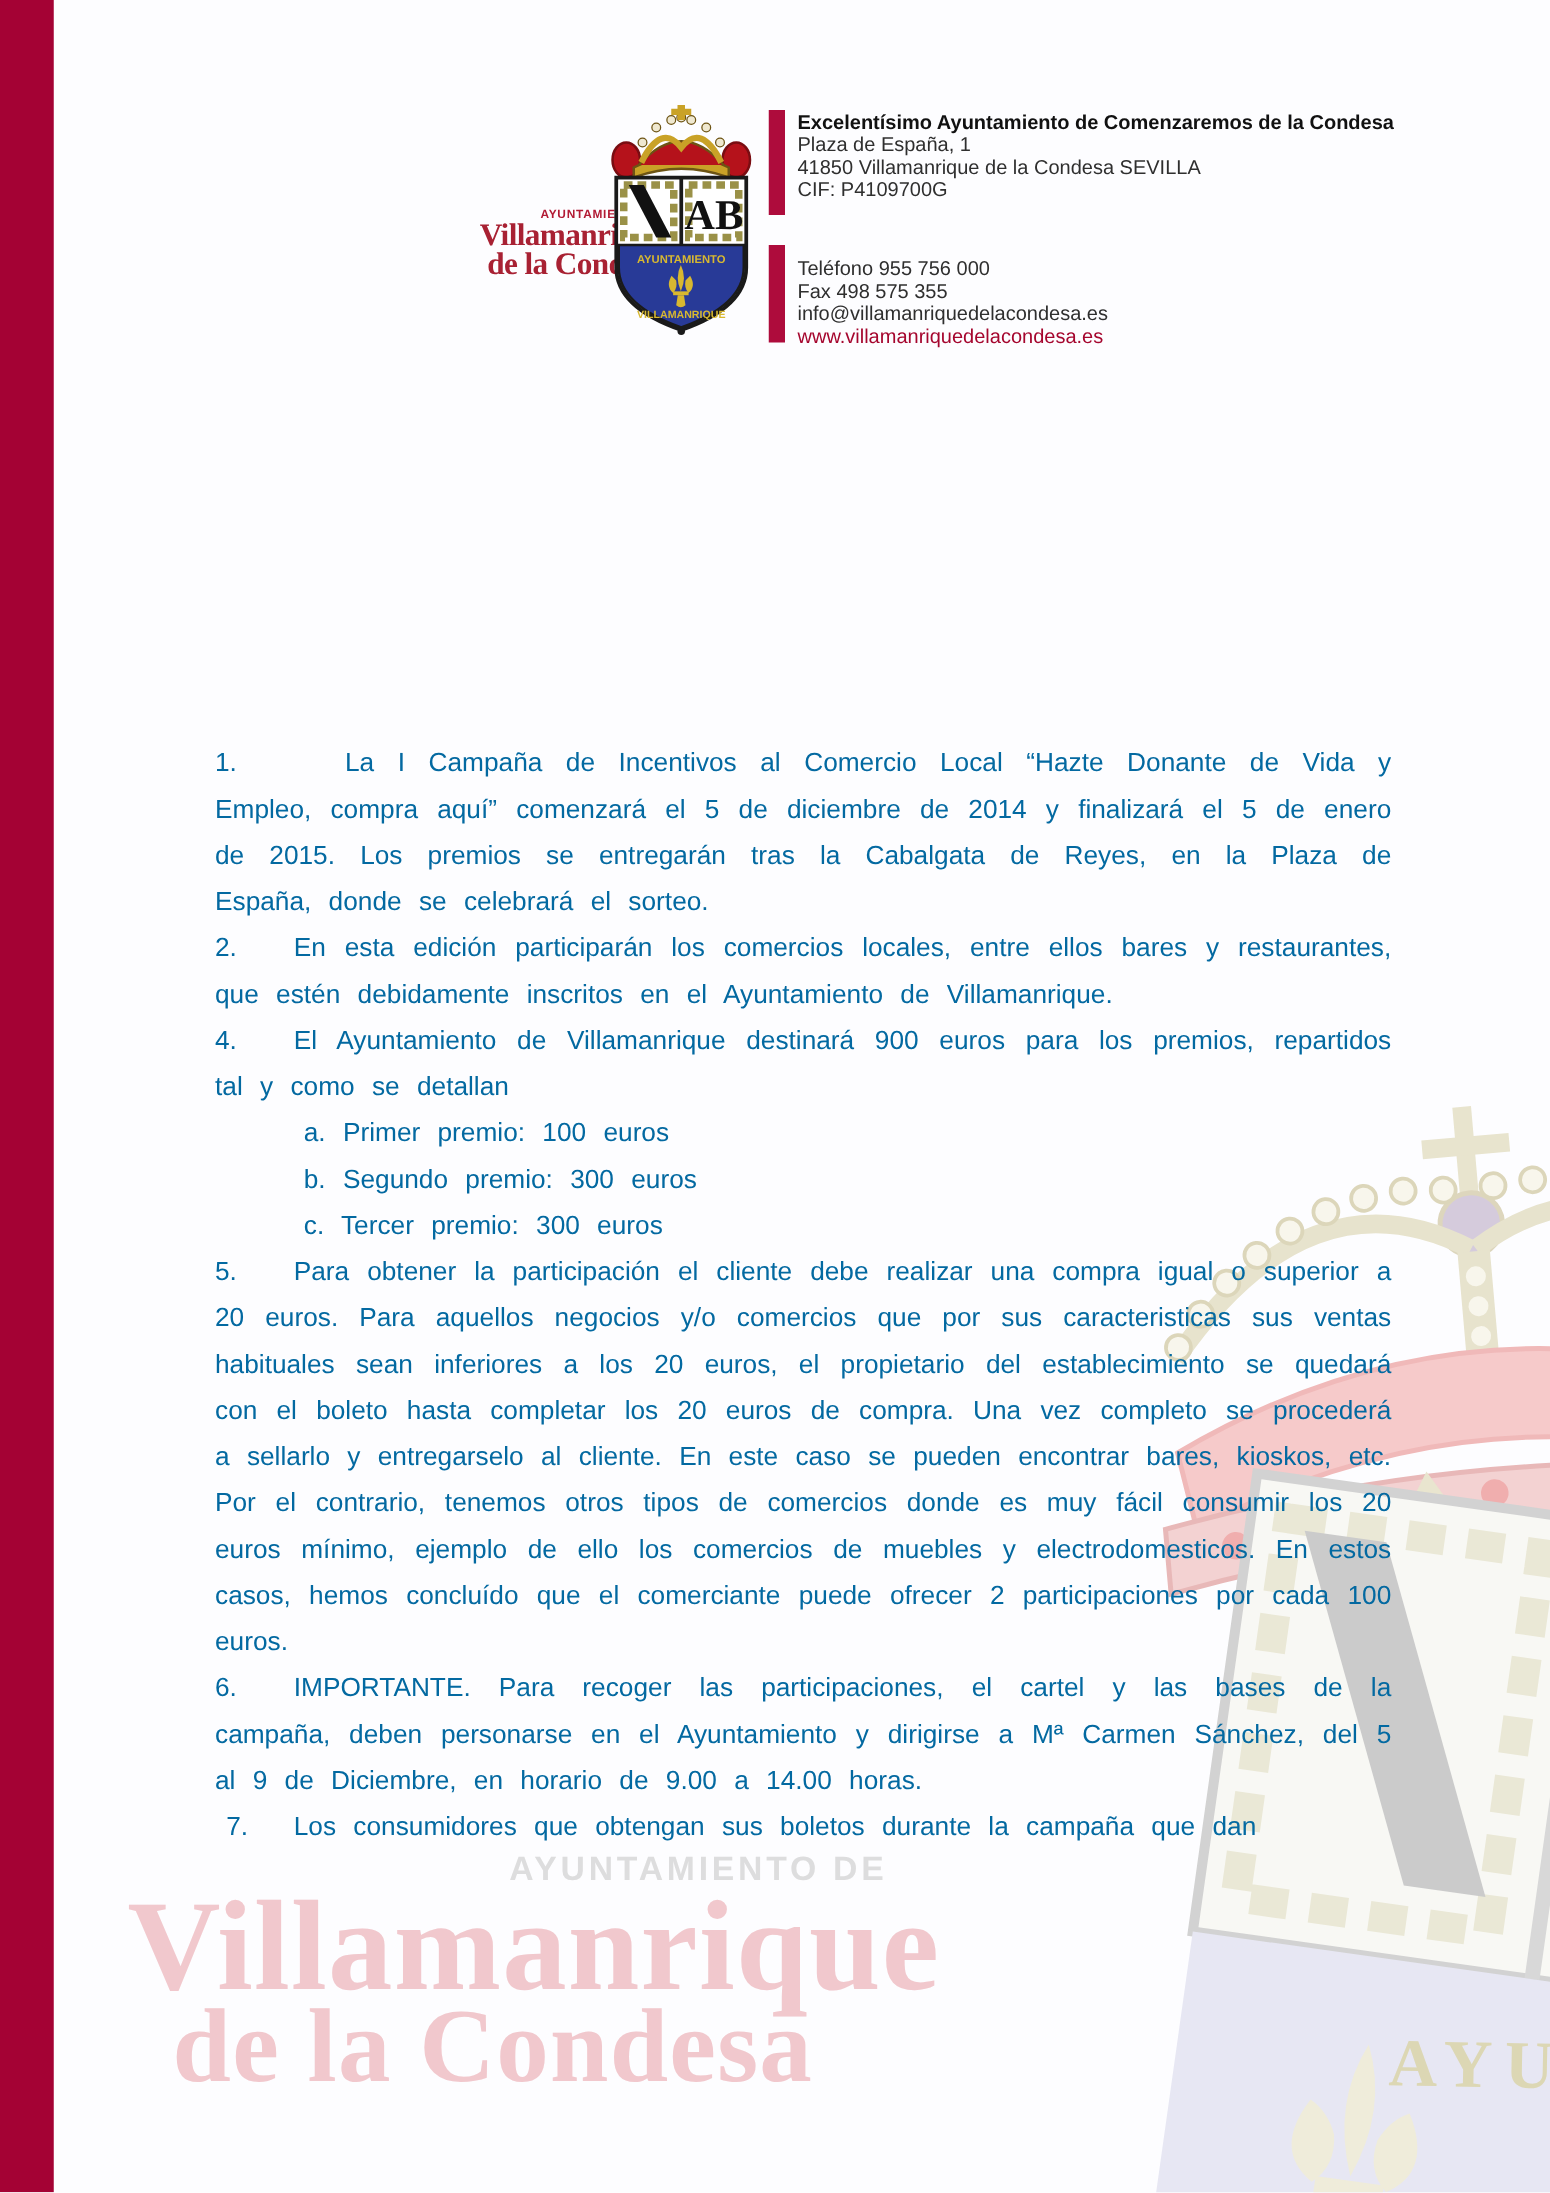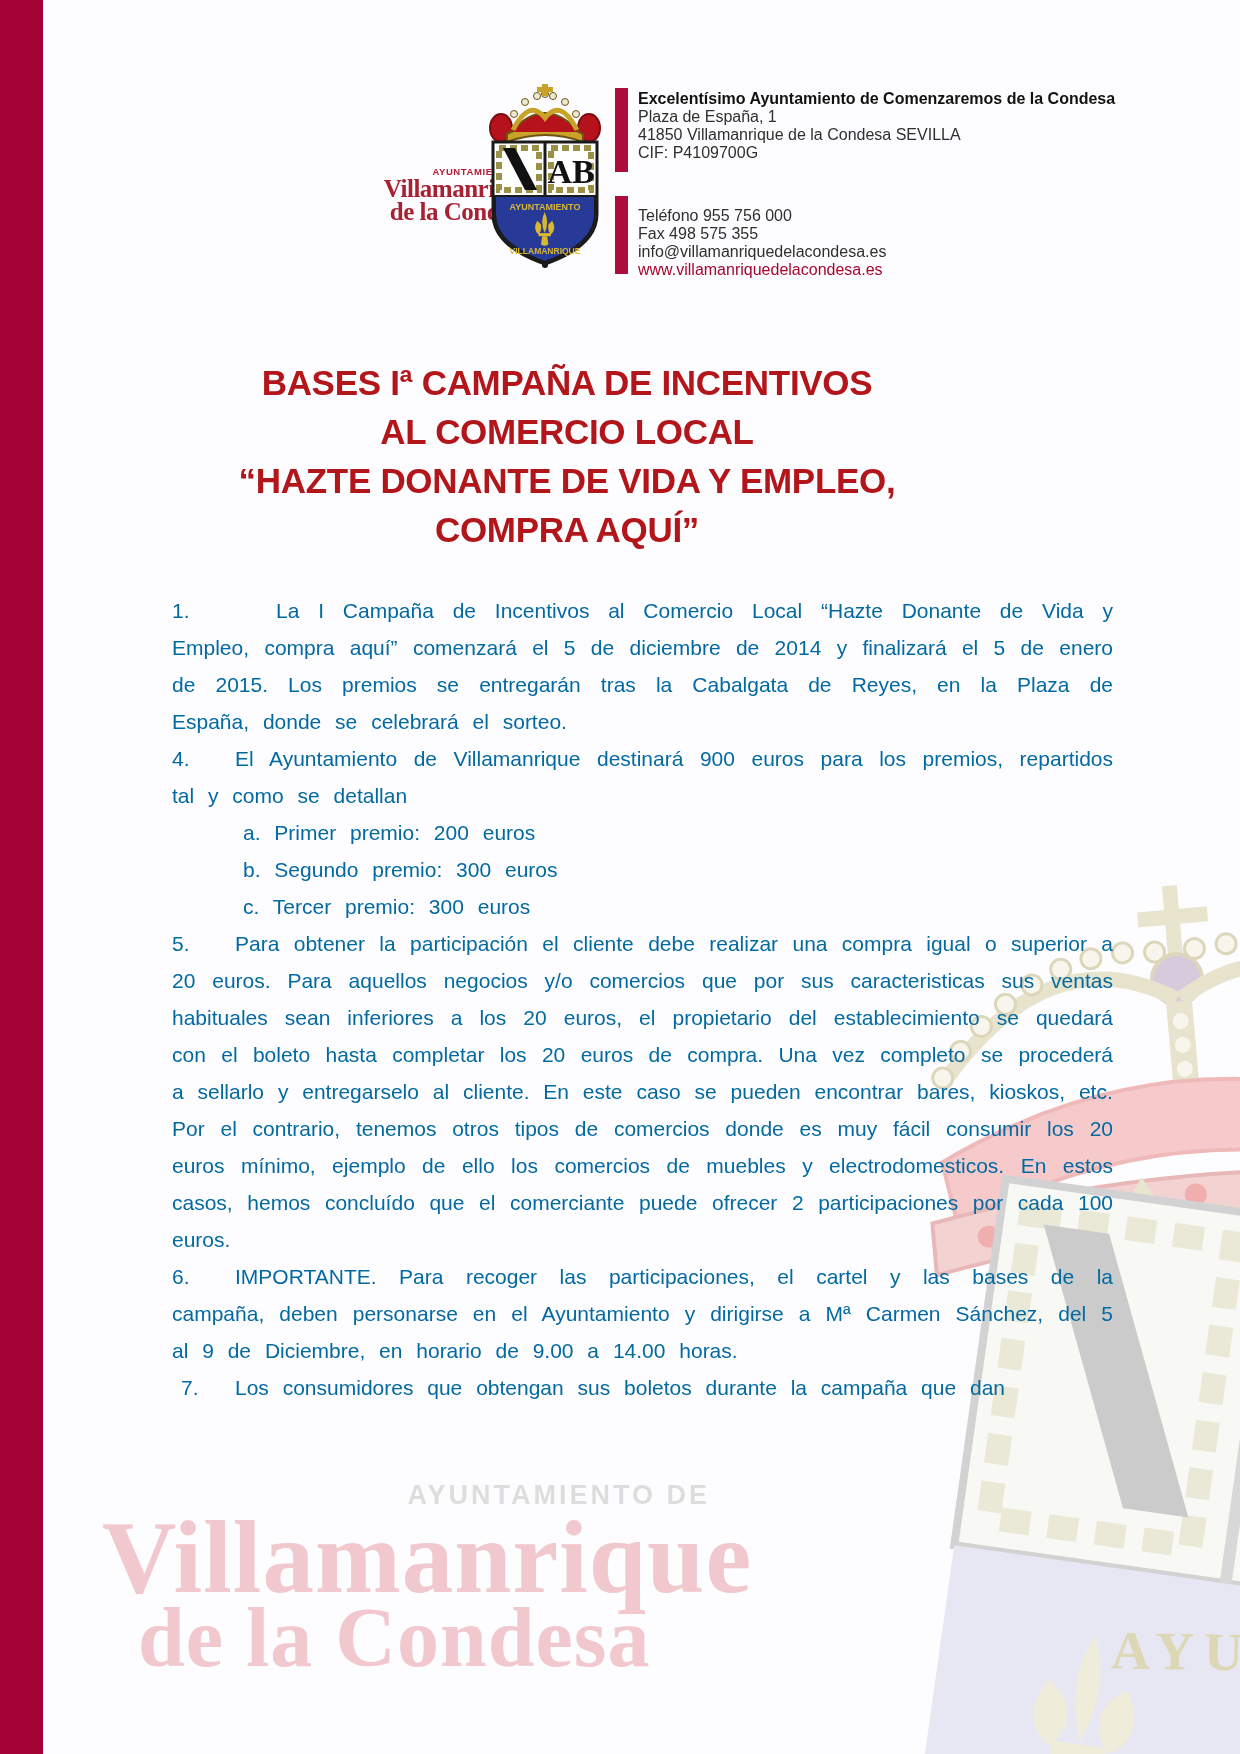--- a/index.html
+++ b/index.html
@@ -195,36 +195,31 @@
     <div>41850 Villamanrique de la Condesa SEVILLA</div>
     <div>CIF: P4109700G</div>
   </div>
   <div id="contact2">
     <div>Teléfono 955 756 000</div>
     <div>Fax 498 575 355</div>
     <div>info@villamanriquedelacondesa.es</div>
     <div class="c-web">www.villamanriquedelacondesa.es</div>
   </div>
 
-  <div id="title">
-    <div>BASES Iª CAMPAÑA DE INCENTIVOS</div>
-    <div>AL COMERCIO LOCAL</div>
-    <div>“HAZTE DONANTE DE VIDA Y EMPLEO,</div>
-    <div>COMPRA AQUÍ”</div>
-  </div>
 
   <div id="doc-body">
     <div class="para"><span class="num-wide">1.</span><span>La I Campaña de Incentivos al Comercio Local “Hazte Donante de Vida y Empleo, compra aquí” comenzará el 5 de diciembre de 2014 y finalizará el 5 de enero de 2015. Los premios se entregarán tras la Cabalgata de Reyes, en la Plaza de España, donde se celebrará el sorteo.</span></div>
 
+    <div class="para"><span class="num">2.</span><span>En esta edición participarán los comercios locales, entre ellos bares y restaurantes, que estén debidamente inscritos en el Ayuntamiento de Villamanrique.</span></div>
 
 
     <div class="para"><span class="num">4.</span><span>El Ayuntamiento de Villamanrique destinará 900 euros para los premios, repartidos tal y como se detallan</span></div>
 
     <div id="prize-list">
-      <div>a. Primer premio: 200 euros</div>
+      <div>a. Primer premio: 100 euros</div>
       <div>b. Segundo premio: 300 euros</div>
       <div>c. Tercer premio: 300 euros</div>
     </div>
 
     <div class="para"><span class="num">5.</span><span>Para obtener la participación el cliente debe realizar una compra igual o superior a 20 euros. Para aquellos negocios y/o comercios que por sus caracteristicas sus ventas habituales sean inferiores a los 20 euros, el propietario del establecimiento se quedará con el boleto hasta completar los 20 euros de compra. Una vez completo se procederá a sellarlo y entregarselo al cliente. En este caso se pueden encontrar bares, kioskos, etc.</span></div>
 
     <div class="para"><span>Por el contrario, tenemos otros tipos de comercios donde es muy fácil consumir los 20 euros mínimo, ejemplo de ello los comercios de muebles y electrodomesticos. En estos casos, hemos concluído que el comerciante puede ofrecer 2 participaciones por cada 100 euros.</span></div>
 
     <div class="para"><span class="num">6.</span><span>IMPORTANTE. Para recoger las participaciones, el cartel y las bases de la campaña, deben personarse en el Ayuntamiento y dirigirse a Mª Carmen Sánchez, del 5 al 9 de Diciembre, en horario de 9.00 a 14.00 horas.</span></div>
 

